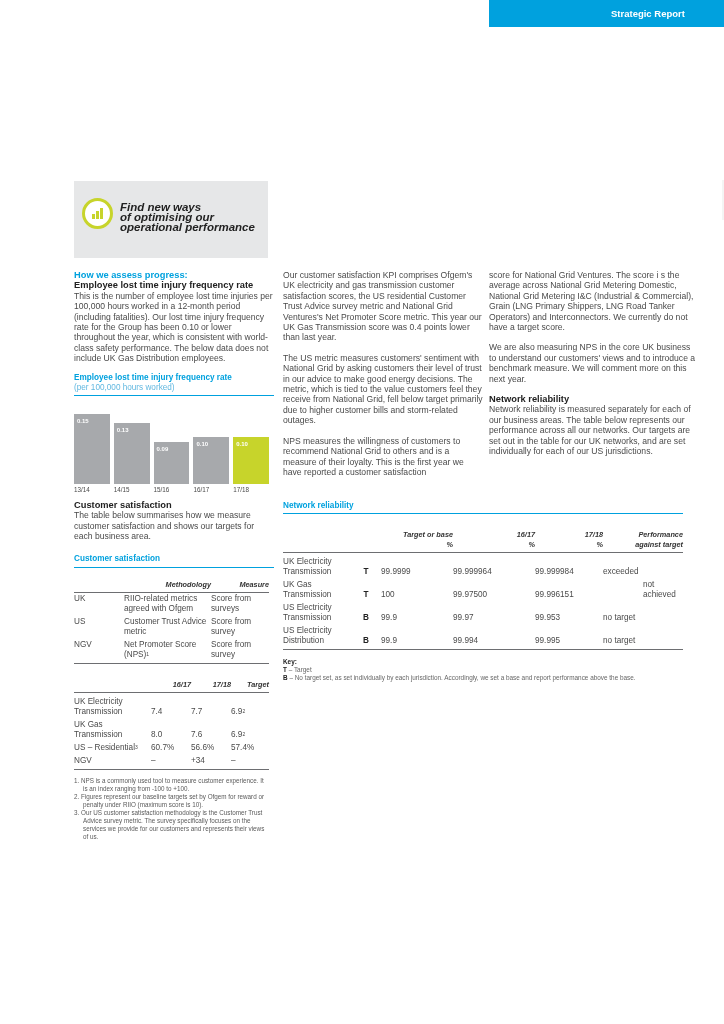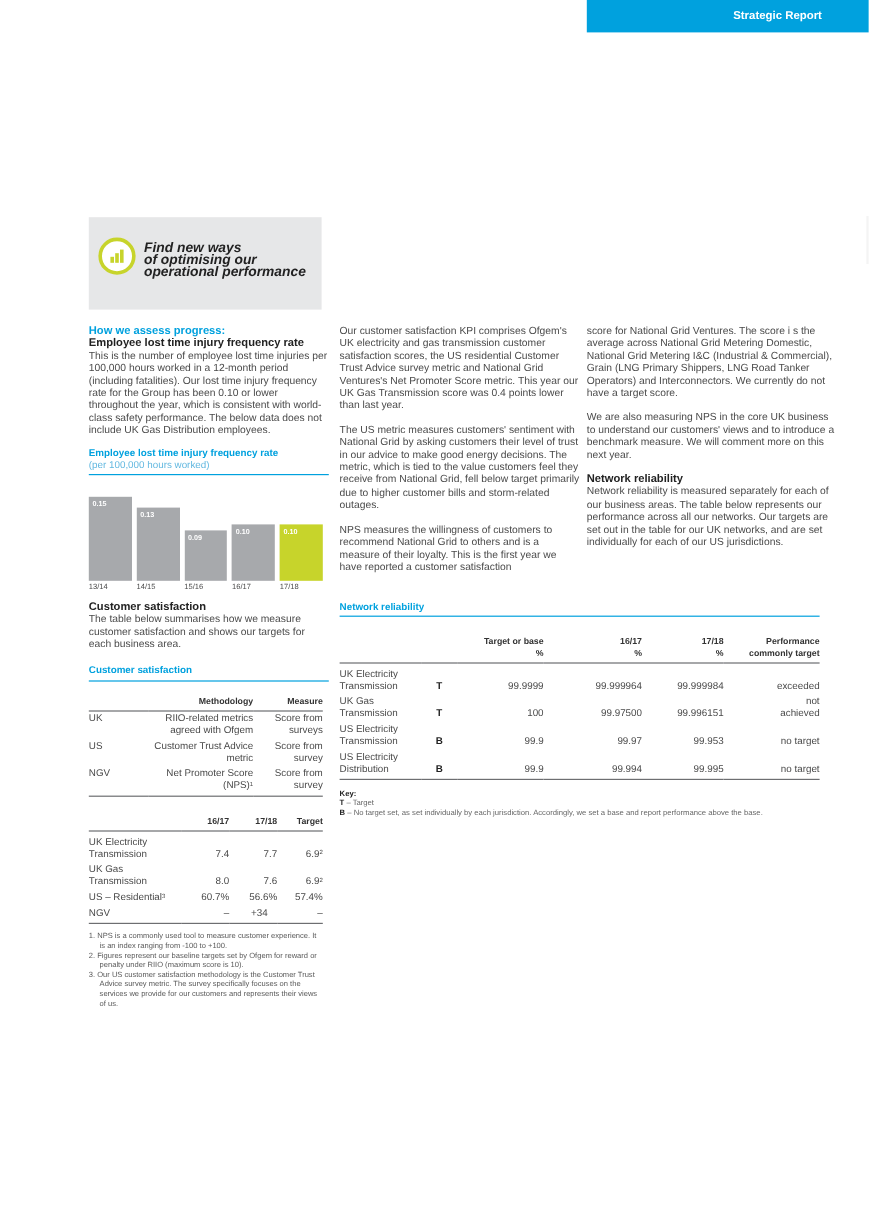--- a/index.html
+++ b/index.html
@@ -26,22 +26,22 @@
   .rule-blue { height: 1px; background: #00a1de; margin-top: 4px; }
 
   .chart { position: absolute; left: 74px; top: 414px; width: 195px; height: 80px; }
   .chart .bar { position: absolute; background: #a7a9ac; }
   .chart .bar.hl { background: #c7d42b; }
   .chart .val { position: absolute; font-size: 6px; color: #fff; font-weight: bold; }
   .chart .xl { position: absolute; font-size: 6.3px; color: #4a4a4a; }
 
   table { border-collapse: collapse; width: 100%; }
   .tbl td, .tbl th { font-size: 8.2px; line-height: 10px; color: #4a4a4a; padding: 1.5px 0; vertical-align: bottom; }
-  .tbl th { font-weight: bold; color: #333; font-size: 7.3px; text-align: right; }
-  .tbl .num { text-align: right; }
+  .tbl th { font-weight: bold; color: #333; font-size: 7.3px; text-align: right; font-style: italic; }
+  .tbl .num { }
   .tbl .hdr-row th { border-bottom: 1.5px solid #6d6e71; padding-bottom: 2px; }
   .tbl .last td { border-bottom: 1.5px solid #6d6e71; padding-bottom: 3px; }
   .tbl .mid { text-align: center; font-weight: bold; color: #222; }
   sup { font-size: 5px; vertical-align: top; position: relative; top: -1px; }
 
   .notes { font-size: 6.3px; line-height: 8px; color: #5a5a5a; }
   .notes li { list-style: none; padding-left: 9px; text-indent: -9px; }
 
   .key { font-size: 6.4px; line-height: 8px; color: #666; }
   .key b { color: #222; }
@@ -196,21 +196,21 @@
         <tr class="hdr-row">
       <th style="width:68px"></th>
       <th style="width:30px"></th>
       <th style="width:72px; white-space:pre-line">Target or base
 %</th>
       <th style="width:82px; white-space:pre-line">16/17
 %</th>
       <th style="width:68px; white-space:pre-line">17/18
 %</th>
       <th style="white-space:pre-line">Performance
-commonly target</th>
+against target</th>
     </tr>
     <tr>
       <td style="padding-top:4px">UK Electricity Transmission</td>
       <td class="mid">T</td>
       <td class="num">99.9999</td>
       <td class="num">99.999964</td>
       <td class="num">99.999984</td>
       <td class="num">exceeded</td>
     </tr>
     <tr>

